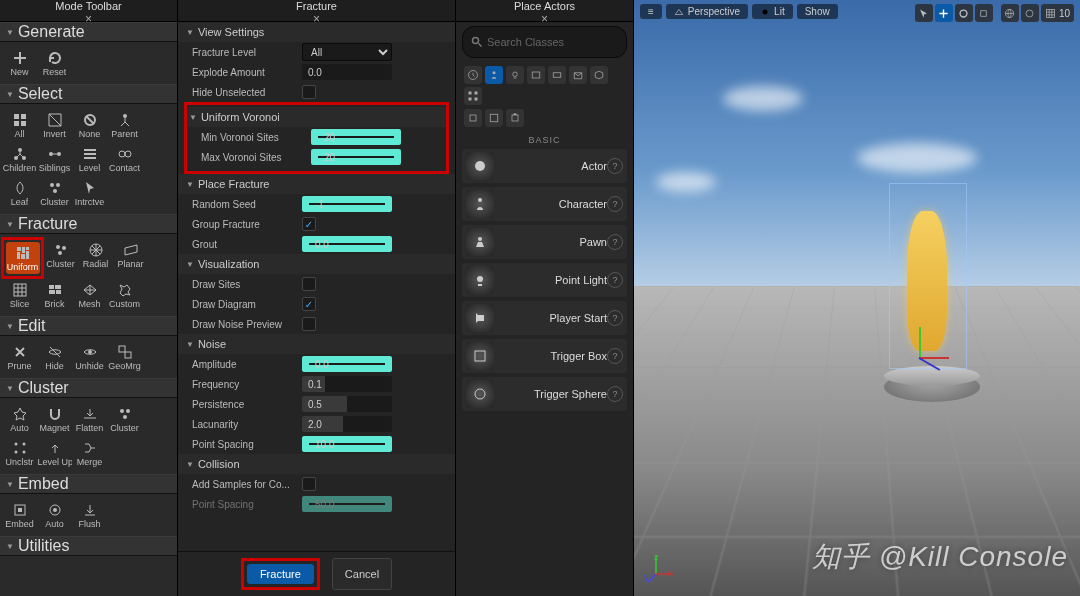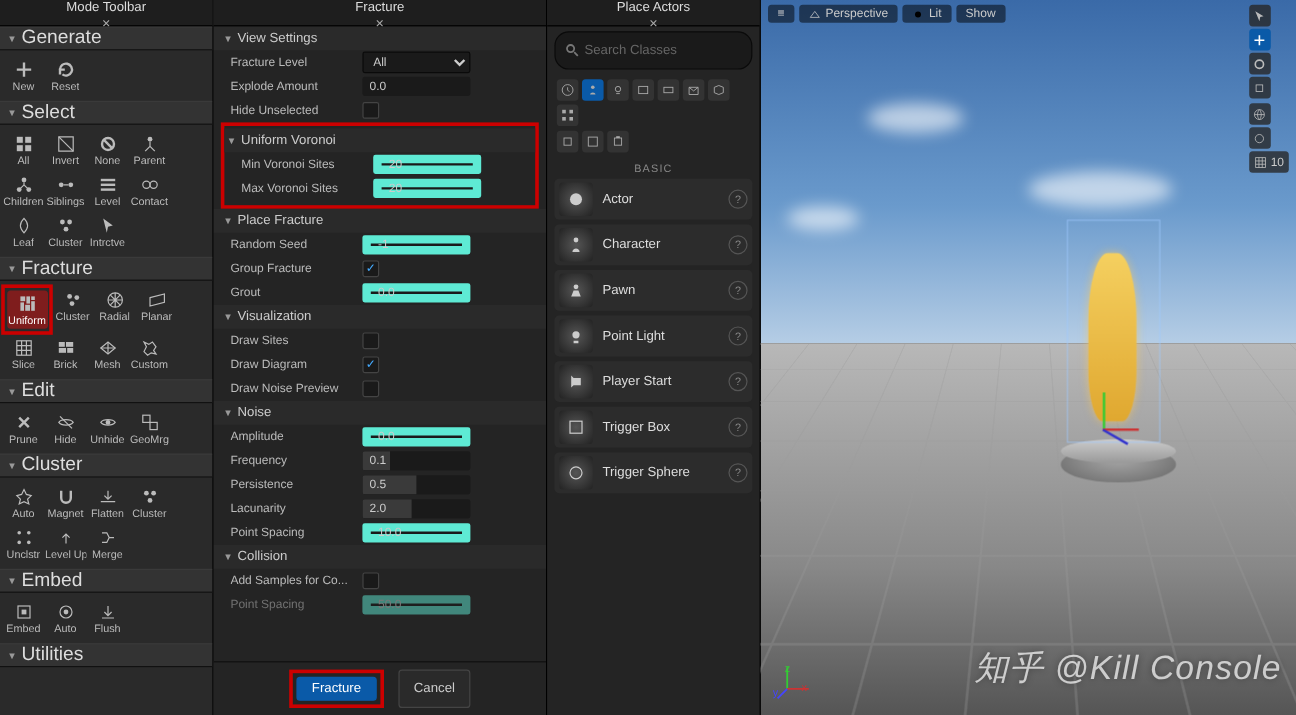--- a/index.html
+++ b/index.html
@@ -15,21 +15,21 @@
 
 
 .col-left { width: 178px; }
 .sect-head { display: flex; align-items: center; background: #333; height: 20px; padding: 0 6px; border-top: 1px solid #3a3a3a; border-bottom: 1px solid #111; }
 .sect-head .tri { margin-right: 4px; font-size: 8px; color: #999; }
 .sect-head span.lbl { font-size: 16px; color: #ddd; }
 .icon-grid { display: flex; flex-wrap: wrap; padding: 4px 2px; gap: 0px; }
 .tool { width: 34px; height: 32px; display: flex; flex-direction: column; align-items: center; justify-content: center; cursor: pointer; border-radius: 3px; margin: 1px 0.5px; }
 .tool svg { width: 16px; height: 16px; fill: #bbb; }
 .tool .tlabel { font-size: 9px; color: #bbb; margin-top: 1px; white-space: nowrap; overflow: hidden; max-width: 34px; text-overflow: clip; }
-.tool.sel { background: #7f1d1d; }
+.tool.sel { background: #c2410c; }
 .tool.sel .tlabel { color: #fff; }
 .red-box-frac { border: 3px solid #c00; padding: 1px; margin: -1px; }
 
 
 .col-mid { width: 278px; background: #242424; }
 .scroll { overflow-y: auto; flex: 1; }
 .section-title { display: flex; align-items: center; padding: 4px 8px; background: #2a2a2a; color: #ccc; font-size: 11px; }
 .section-title .tri { margin-right: 4px; font-size: 8px; color: #999; }
 .row { display: flex; align-items: center; height: 20px; padding: 0 8px 0 14px; }
 .row .rlabel { flex: 0 0 110px; font-size: 10px; color: #bbb; white-space: nowrap; overflow: hidden; text-overflow: ellipsis; }
@@ -56,28 +56,28 @@
 .search svg { width: 12px; height: 12px; fill: #777; margin-right: 4px; }
 .mini-toolbar { display: flex; flex-wrap: wrap; gap: 3px; padding: 4px 8px; }
 .mini-btn { width: 18px; height: 18px; background: #333; border-radius: 3px; display: flex; align-items: center; justify-content: center; }
 .mini-btn svg { width: 12px; height: 12px; fill: #aaa; }
 .mini-btn.sel { background: #0a5aa8; }
 .basic-lbl { text-align: center; font-size: 9px; letter-spacing: 1px; color: #888; padding: 4px 0 2px 0; }
 .actor-list { padding: 2px 6px; }
 .actor-item { display: flex; align-items: center; background: #2c2c2c; border-radius: 4px; margin-bottom: 4px; height: 34px; padding: 0 4px; cursor: grab; }
 .actor-icon { width: 28px; height: 28px; background: radial-gradient(#555, #222); border-radius: 3px; display: flex; align-items: center; justify-content: center; margin-right: 8px; }
 .actor-icon svg { width: 16px; height: 16px; fill: #ccc; }
-.actor-name { flex: 1; font-size: 11px; color: #ddd; }
+.actor-name { flex: 1; font-size: 11px; color: #ddd; text-align: right; }
 .info-btn { width: 16px; height: 16px; border: 1px solid #555; border-radius: 8px; display: flex; align-items: center; justify-content: center; font-size: 9px; color: #888; }
 
 
 .col-viewport { flex: 1; background: #111; position: relative; }
 .vp-toolbar { position: absolute; top: 4px; left: 6px; display: flex; gap: 4px; z-index: 10; }
 .vp-toolbar .pill { background: rgba(0,0,0,0.5); color: #ccc; font-size: 10px; padding: 2px 8px; border-radius: 3px; display: flex; align-items: center; gap: 4px; cursor: pointer; }
-.vp-toolbar-r { position: absolute; top: 4px; right: 6px; display: flex; gap: 2px; z-index: 10; flex-direction: column; }
+.vp-toolbar-r { position: absolute; top: 4px; right: 6px; display: flex; gap: 2px; z-index: 10; }
 .vp-icon { width: 18px; height: 18px; background: rgba(40,40,40,0.8); border-radius: 3px; display: flex; align-items: center; justify-content: center; cursor: pointer; }
 .vp-icon.sel { background: #0a5aa8; }
 .vp-icon svg { width: 11px; height: 11px; fill: #bbb; }
 .vp-scene { width: 100%; height: 100%; position: relative; overflow: hidden; }
 .sky { position: absolute; top: 0; left: 0; right: 0; height: 48%; background: linear-gradient(#3a6aa8 0%, #6a9acc 60%, #b5cde5 100%); }
 .cloud { position: absolute; background: rgba(255,255,255,0.6); border-radius: 50%; filter: blur(6px); }
 .ground { position: absolute; top: 48%; left: 0; right: 0; bottom: 0; background: linear-gradient(#b8b8b8 0%, #888 60%, #555 100%); }
 .ground::before { content: ""; position: absolute; inset: 0; background-image: linear-gradient(#999 1px, transparent 1px), linear-gradient(90deg, #999 1px, transparent 1px); background-size: 40px 40px; opacity: 0.3; transform: perspective(400px) rotateX(60deg); transform-origin: top; }
 .pedestal { position: absolute; left: 56%; top: 61%; width: 96px; height: 30px; background: radial-gradient(ellipse at 50% 30%, #aaa, #666); border-radius: 50%; transform: translateY(8px); }
 .pedestal::after { content: ""; position: absolute; left: 0; right: 0; top: -6px; height: 20px; background: linear-gradient(#ccc, #999); border-radius: 50%; }

